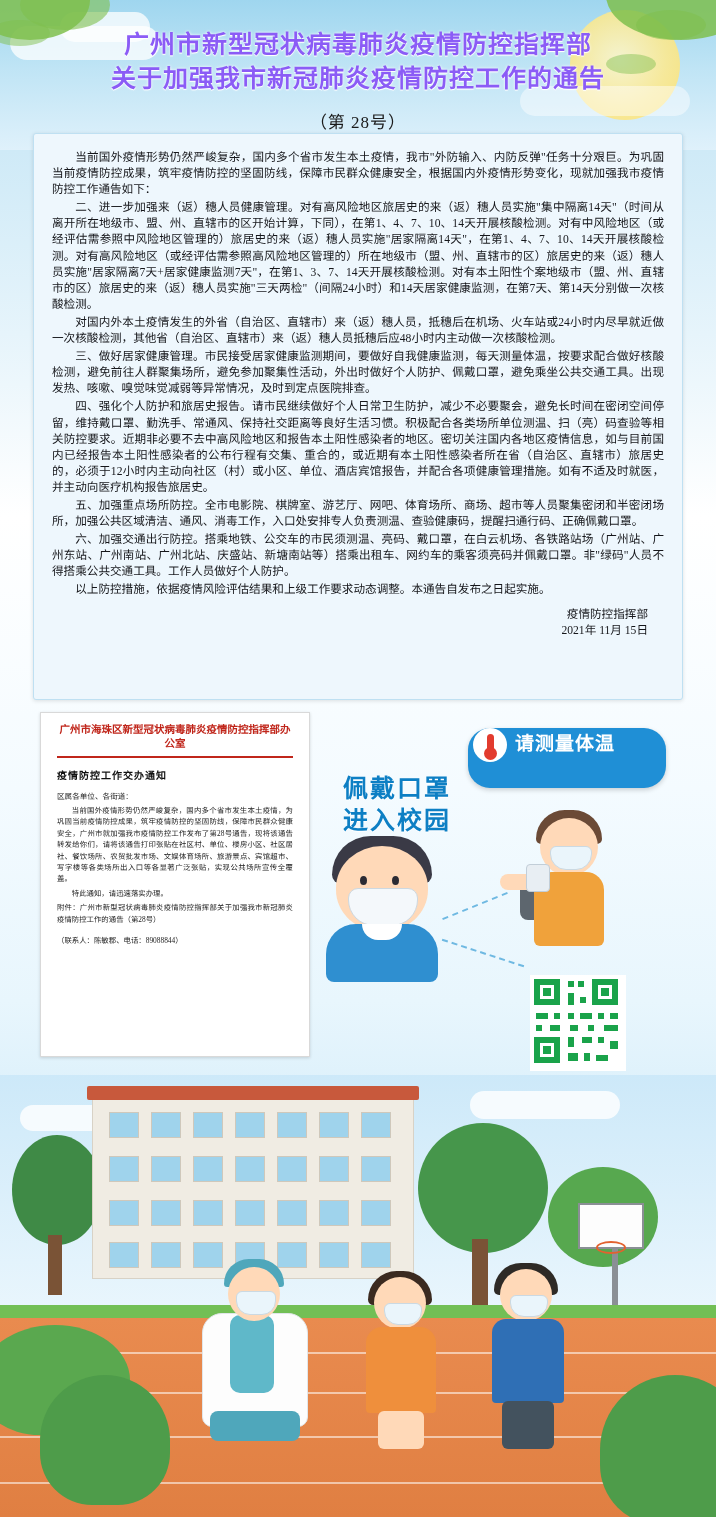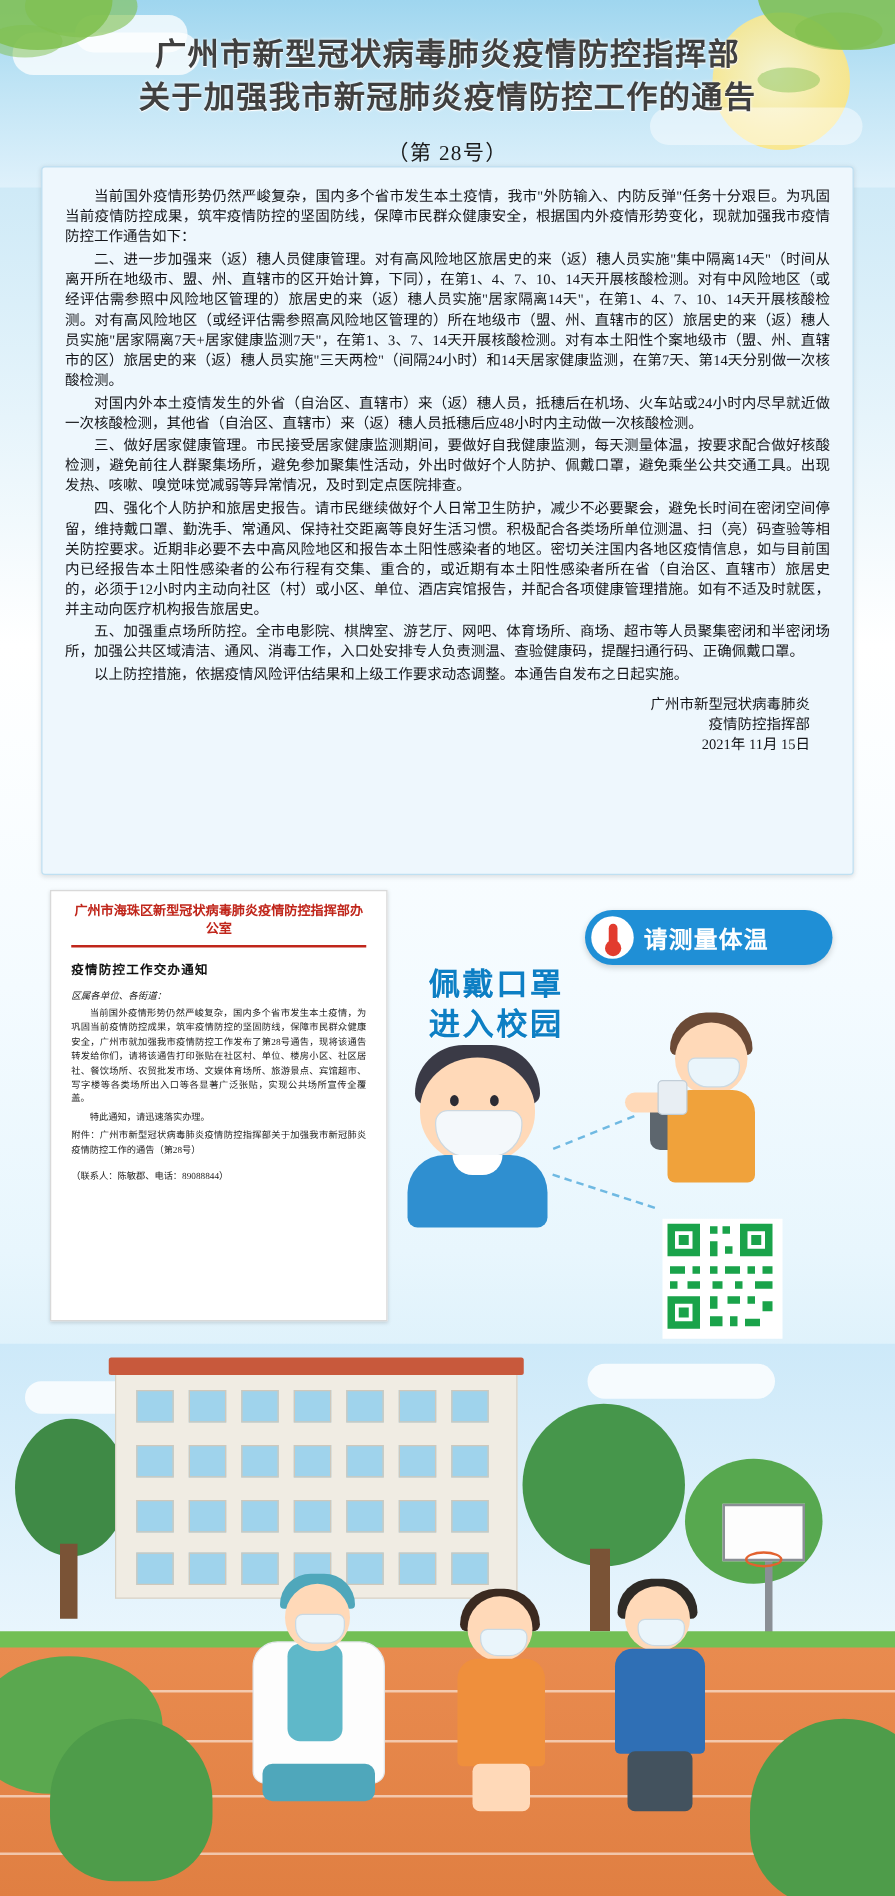--- a/index.html
+++ b/index.html
@@ -21,21 +21,21 @@
   .c2{left:60px;top:12px;width:90px;height:30px;}
   .c3{left:520px;top:86px;width:170px;height:30px;opacity:.6;}
   .willow{position:absolute;left:0;top:0;width:150px;height:150px;overflow:hidden;}
   .wl{position:absolute;background:#7fbf4d;border-radius:50%;opacity:.85;}
   .willow2{position:absolute;right:0;top:0;width:200px;height:170px;overflow:hidden;}
 
   
   .headline{position:absolute;left:0;top:28px;width:716px;text-align:center;z-index:5;}
   .headline h1{
     margin:0;font-family:"Liberation Serif","DejaVu Serif",serif;
-    font-size:25px;line-height:34px;font-weight:bold;color:#404040;letter-spacing:1px;
+    font-size:25px;line-height:34px;font-weight:bold;color:#8b5cf6;letter-spacing:1px;
     text-shadow:0 1px 0 #fff,0 0 3px #fff;
   }
   .headline .no{
     margin-top:12px;font-family:"Liberation Serif","DejaVu Serif",serif;
     font-size:17px;color:#1a1a1a;letter-spacing:1px;
   }
 
   
   .notice{
     position:absolute;left:33px;top:133px;width:650px;height:567px;
@@ -63,34 +63,34 @@
   .subdoc .red-head{
     text-align:center;color:#c0261b;font-weight:bold;
     font-family:"Liberation Serif","DejaVu Serif",serif;
     font-size:10.5px;line-height:14px;letter-spacing:0;
   }
   .subdoc .red-rule{height:2px;background:#c0261b;margin:5px 0 9px;}
   .subdoc .sub-title{
     text-align:left;font-family:"Liberation Serif","DejaVu Serif",serif;
     font-size:10px;font-weight:bold;color:#111;margin-bottom:8px;letter-spacing:1px;
   }
-  .subdoc .to{font-family:"Liberation Serif","DejaVu Serif",serif;font-size:7.6px;color:#222;margin-bottom:4px;font-style:italic;}
+  .subdoc .to{font-family:"Liberation Serif","DejaVu Serif",serif;font-size:7.6px;color:#222;margin-bottom:4px;}
   .subdoc p{
     margin:0 0 3px 0;font-family:"Liberation Serif","DejaVu Serif",serif;
     font-size:7.4px;line-height:11.4px;color:#222;text-align:justify;text-indent:2em;
   }
   .subdoc .attach{font-size:7.4px;line-height:11.4px;color:#222;text-indent:0;}
   .subdoc .sub-sign{margin-top:10px;text-align:right;}
   .subdoc .sub-sign div{font-family:"Liberation Serif","DejaVu Serif",serif;font-size:7.4px;line-height:11px;color:#222;padding-right:10px;}
   .subdoc .contact{margin-top:9px;font-family:Liberation Serif, serif;font-size:7.4px;color:#222;}
 
   
   .temp-badge{
-    position:absolute;left:468px;top:728px;width:198px;height:44px;border-radius:22px;
-    background:#1f8fd6;display:flex;align-items:center;box-shadow:0 2px 5px rgba(0,0,0,.18);
+    position:absolute;left:468px;top:728px;width:198px;height:60px;border-radius:22px;
+    background:#1f8fd6;display:flex;box-shadow:0 2px 5px rgba(0,0,0,.18);
   }
   .temp-badge .circ{
     width:34px;height:34px;border-radius:50%;background:#fff;margin-left:5px;
     display:flex;align-items:center;justify-content:center;position:relative;
   }
   .thermo{width:7px;height:22px;border-radius:4px;background:#e23b2e;position:relative;}
   .thermo:after{content:"";position:absolute;left:-3px;bottom:-4px;width:13px;height:13px;border-radius:50%;background:#e23b2e;}
   .temp-badge .txt{color:#fff;font-size:19px;font-weight:bold;letter-spacing:1px;margin-left:8px;
       font-family:"Liberation Sans","DejaVu Sans",sans-serif;}
 
@@ -197,23 +197,23 @@
     <div class="no">（第 28号）</div>
   </div>
 
   <div class="notice">
     <p>当前国外疫情形势仍然严峻复杂，国内多个省市发生本土疫情，我市"外防输入、内防反弹"任务十分艰巨。为巩固当前疫情防控成果，筑牢疫情防控的坚固防线，保障市民群众健康安全，根据国内外疫情形势变化，现就加强我市疫情防控工作通告如下：</p>
     <p>二、进一步加强来（返）穗人员健康管理。对有高风险地区旅居史的来（返）穗人员实施"集中隔离14天"（时间从离开所在地级市、盟、州、直辖市的区开始计算，下同），在第1、4、7、10、14天开展核酸检测。对有中风险地区（或经评估需参照中风险地区管理的）旅居史的来（返）穗人员实施"居家隔离14天"，在第1、4、7、10、14天开展核酸检测。对有高风险地区（或经评估需参照高风险地区管理的）所在地级市（盟、州、直辖市的区）旅居史的来（返）穗人员实施"居家隔离7天+居家健康监测7天"，在第1、3、7、14天开展核酸检测。对有本土阳性个案地级市（盟、州、直辖市的区）旅居史的来（返）穗人员实施"三天两检"（间隔24小时）和14天居家健康监测，在第7天、第14天分别做一次核酸检测。</p>
     <p>对国内外本土疫情发生的外省（自治区、直辖市）来（返）穗人员，抵穗后在机场、火车站或24小时内尽早就近做一次核酸检测，其他省（自治区、直辖市）来（返）穗人员抵穗后应48小时内主动做一次核酸检测。</p>
     <p>三、做好居家健康管理。市民接受居家健康监测期间，要做好自我健康监测，每天测量体温，按要求配合做好核酸检测，避免前往人群聚集场所，避免参加聚集性活动，外出时做好个人防护、佩戴口罩，避免乘坐公共交通工具。出现发热、咳嗽、嗅觉味觉减弱等异常情况，及时到定点医院排查。</p>
     <p>四、强化个人防护和旅居史报告。请市民继续做好个人日常卫生防护，减少不必要聚会，避免长时间在密闭空间停留，维持戴口罩、勤洗手、常通风、保持社交距离等良好生活习惯。积极配合各类场所单位测温、扫（亮）码查验等相关防控要求。近期非必要不去中高风险地区和报告本土阳性感染者的地区。密切关注国内各地区疫情信息，如与目前国内已经报告本土阳性感染者的公布行程有交集、重合的，或近期有本土阳性感染者所在省（自治区、直辖市）旅居史的，必须于12小时内主动向社区（村）或小区、单位、酒店宾馆报告，并配合各项健康管理措施。如有不适及时就医，并主动向医疗机构报告旅居史。</p>
     <p>五、加强重点场所防控。全市电影院、棋牌室、游艺厅、网吧、体育场所、商场、超市等人员聚集密闭和半密闭场所，加强公共区域清洁、通风、消毒工作，入口处安排专人负责测温、查验健康码，提醒扫通行码、正确佩戴口罩。</p>
+    <p>六、加强交通出行防控。搭乘地铁、公交车的市民须测温、亮码、戴口罩，在白云机场、各铁路站场（广州站、广州东站、广州南站、广州北站、庆盛站、新塘南站等）搭乘出租车、网约车的乘客须亮码并佩戴口罩。非"绿码"人员不得搭乘公共交通工具。工作人员做好个人防护。</p>
     <p>以上防控措施，依据疫情风险评估结果和上级工作要求动态调整。本通告自发布之日起实施。</p>
     <div class="sign">
-      <div>广州市新型冠状病毒肺炎</div>
       <div>疫情防控指挥部</div>
       <div>2021年 11月 15日</div>
     </div>
   </div>
 
   <div class="subdoc">
     <div class="red-head">广州市海珠区新型冠状病毒肺炎疫情防控指挥部办公室</div>
     <div class="red-rule"></div>
     <div class="sub-title">疫情防控工作交办通知</div>
     <div class="to">区属各单位、各街道：</div>

